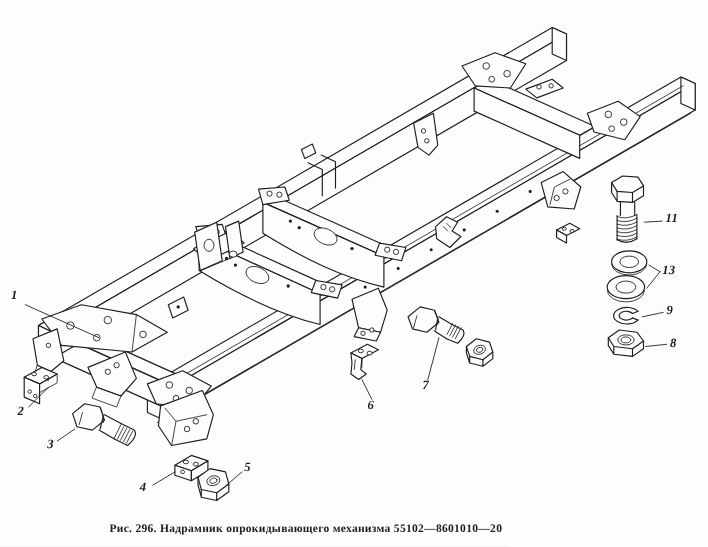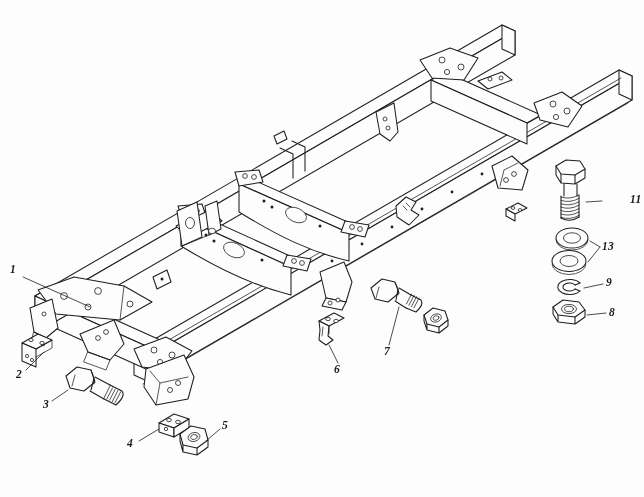--- a/index.html
+++ b/index.html
@@ -283,15 +283,16 @@
   <div class="callout" style="left:10px;top:263px;">1</div>
   <div class="callout" style="left:16px;top:368px;">2</div>
   <div class="callout" style="left:43px;top:398px;">3</div>
   <div class="callout" style="left:127px;top:437px;">4</div>
   <div class="callout" style="left:222px;top:419px;">5</div>
   <div class="callout" style="left:334px;top:363px;">6</div>
   <div class="callout" style="left:384px;top:345px;">7</div>
   <div class="callout" style="left:609px;top:306px;">8</div>
   <div class="callout" style="left:606px;top:276px;">9</div>
   <div class="callout" style="left:602px;top:240px;">13</div>
-  <div class="callout" style="left:605px;top:193px;margin-left:25px;">11</div>
-
+  <div class="callout" style="left:605px;top:193px;">11</div>
+
+  <div class="caption">Рис. 296. Надрамник опрокидывающего механизма 55102—8601010—20</div>
 </div>
 
 </body></html>

